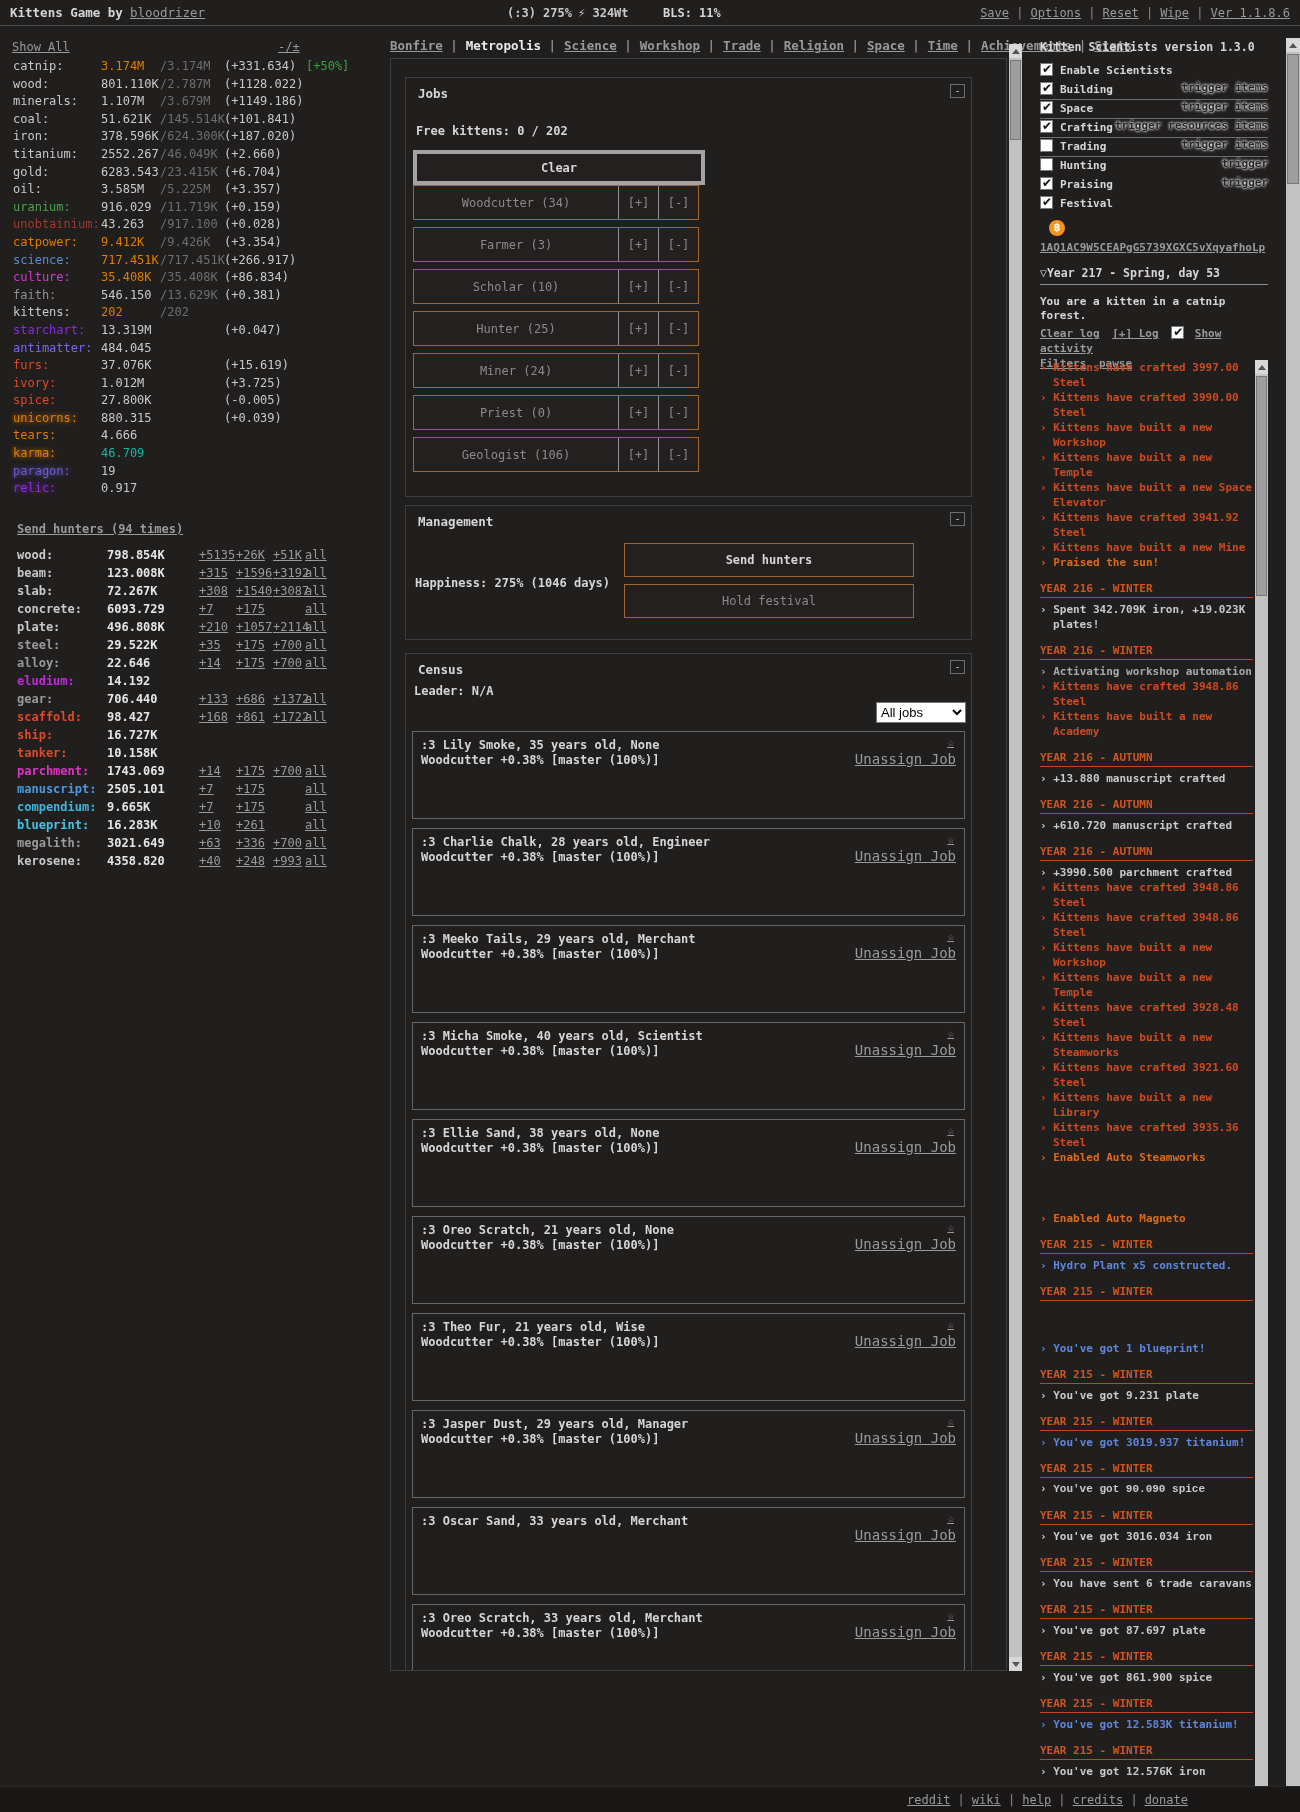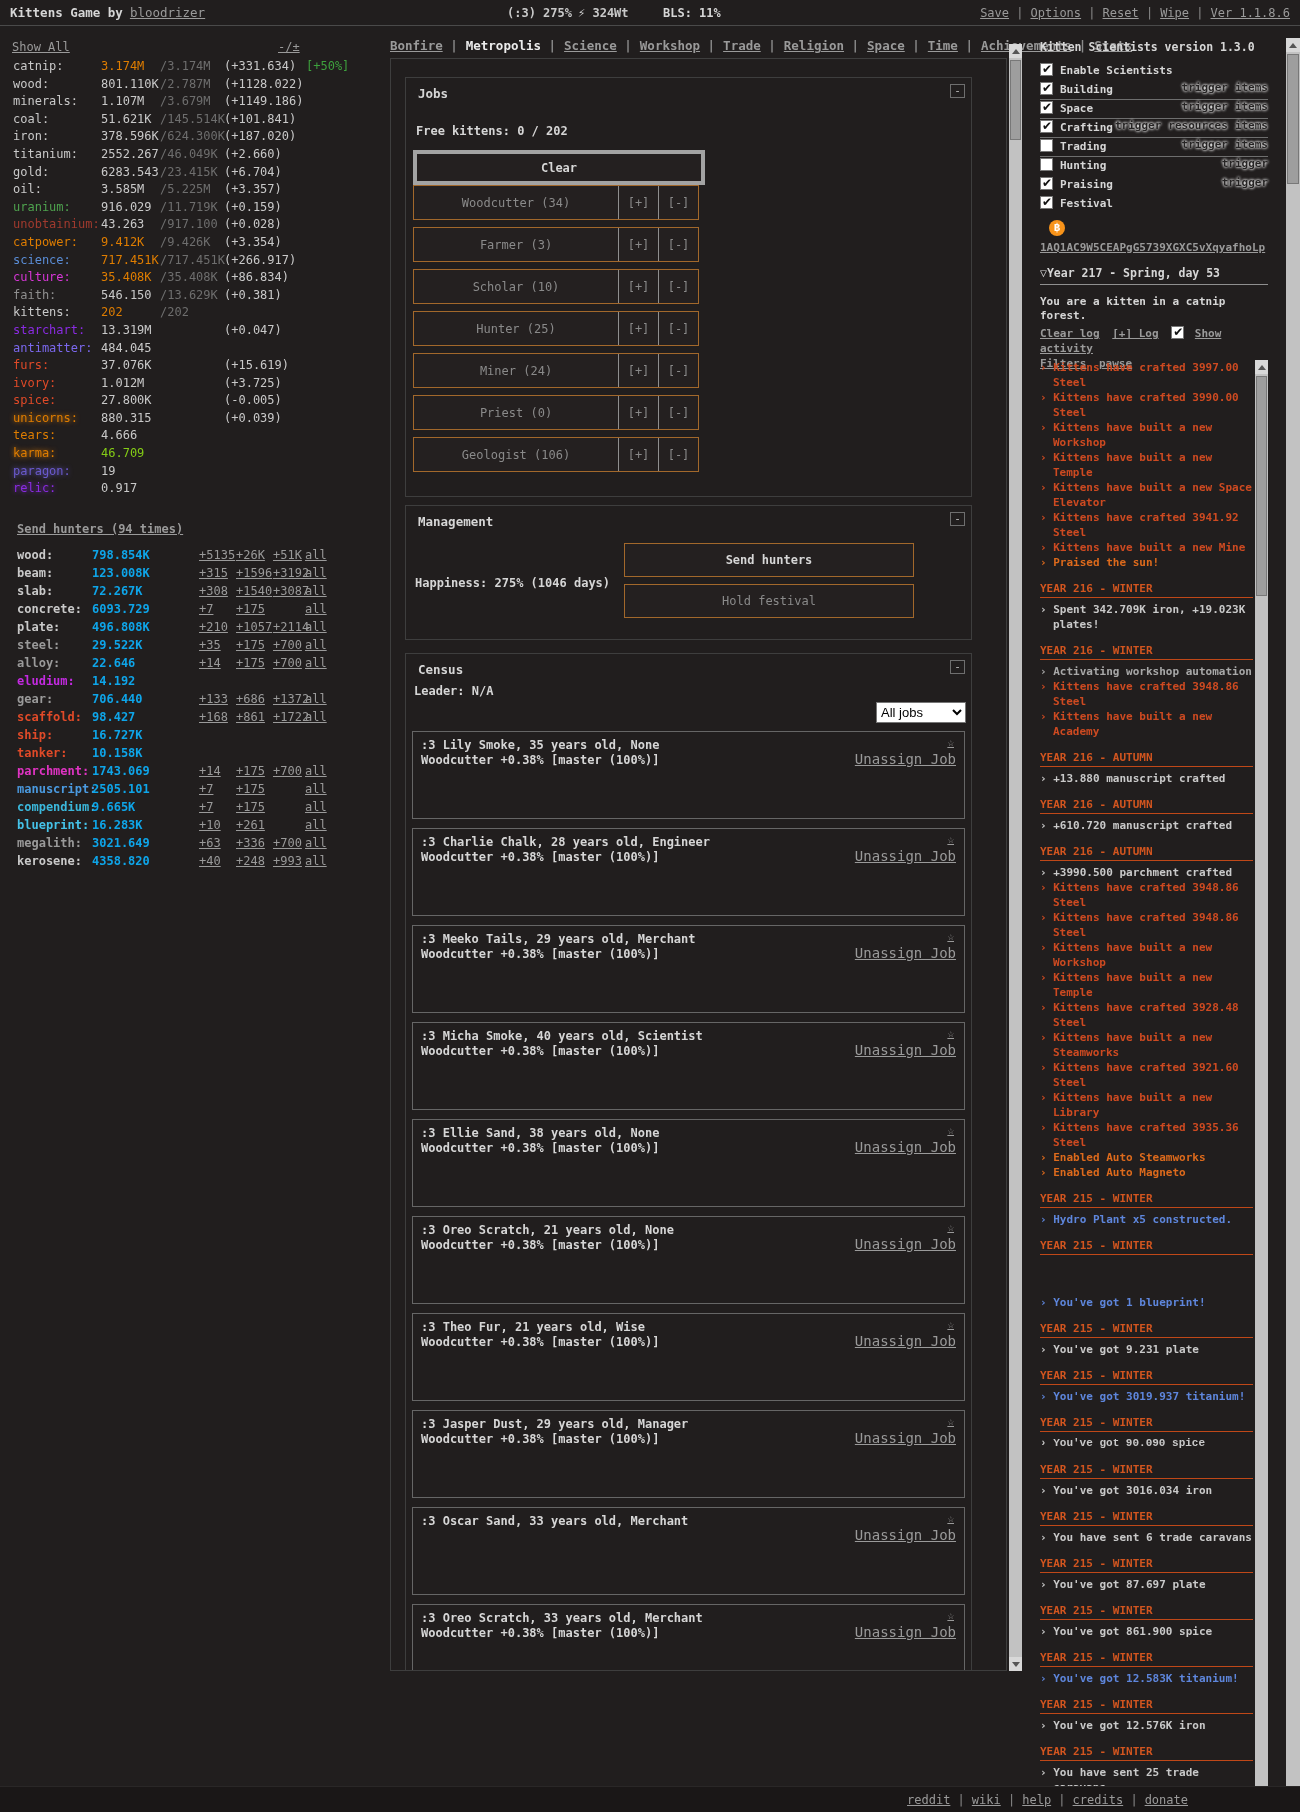--- a/index.html
+++ b/index.html
@@ -35,21 +35,21 @@
   .res-rate  { left:212px; color:#C9C9C9; }
   .res-bonus { left:294px; color:#3DA03D; }
   .c-glow { text-shadow:0 0 5px currentColor; }
 
   #hunt-link { position:absolute; left:17px; top:522px; font-weight:bold; }
 
   #crafts { position:absolute; left:12px; top:548px; width:360px; }
   .craft-row { position:relative; height:18px; font-weight:bold; }
   .craft-row span { position:absolute; white-space:nowrap; }
   .craft-label { left:5px; }
-  .craft-value { left:80px; color:#0ea5e9; }
+  .craft-value { left:95px; color:#e5e5e5; }
   .craft-l1 { left:187px; font-weight:normal; }
   .craft-l2 { left:224px; font-weight:normal; }
   .craft-l3 { left:261px; font-weight:normal; }
   .craft-all { left:293px; font-weight:normal; }
 
   
   #tab-bar { position:absolute; left:390px; top:38px; width:620px; display:flex; gap:8px;
     font-size:12.5px; font-weight:bold; white-space:nowrap; }
   #tab-bar .sep { color:#8A8A8A; }
   #tab-bar .tab-item:last-child .sep { display:none; }
@@ -340,21 +340,21 @@
     </div>
 
     <div class="res-row">
       <span class="res-label" style="color: rgb(223, 125, 0);">tears:</span>
       <span class="res-value" style="color: rgb(201, 201, 201);">4.666</span>
 
     </div>
 
     <div class="res-row">
       <span class="res-label c-glow" style="color: rgb(223, 125, 0);">karma:</span>
-      <span class="res-value" style="color: #84cc16;">46.709</span>
+      <span class="res-value" style="color: #14b8a6;">46.709</span>
 
     </div>
 
     <div class="res-row">
       <span class="res-label c-glow" style="color: rgb(106, 90, 205);">paragon:</span>
       <span class="res-value" style="color: rgb(201, 201, 201);">19</span>
 
     </div>
 
     <div class="res-row">
@@ -905,21 +905,21 @@
     </div>
 
     <div class="log-item c-msg" style="color: rgb(206, 74, 33);">
       <span class="log-bullet">›</span> <span>Kittens have crafted 3935.36 Steel</span>
     </div>
 
     <div class="log-item c-msg" style="color: rgb(221, 106, 28);">
       <span class="log-bullet">›</span> <span>Enabled Auto Steamworks</span>
     </div>
 
-    <div class="log-item c-msg" style="color: rgb(221, 106, 28);">
+    <div class="log-item c-msg" style="color: rgb(221, 106, 28); margin-top: 46px;">
       <span class="log-bullet">›</span> <span>Enabled Auto Magneto</span>
     </div>
 
     <div class="log-item c-header">
        <span>YEAR 215 - WINTER</span>
     </div>
 
     <div class="log-item c-msg" style="color: rgb(94, 134, 220);">
       <span class="log-bullet">›</span> <span>Hydro Plant x5 constructed.</span>
     </div>

